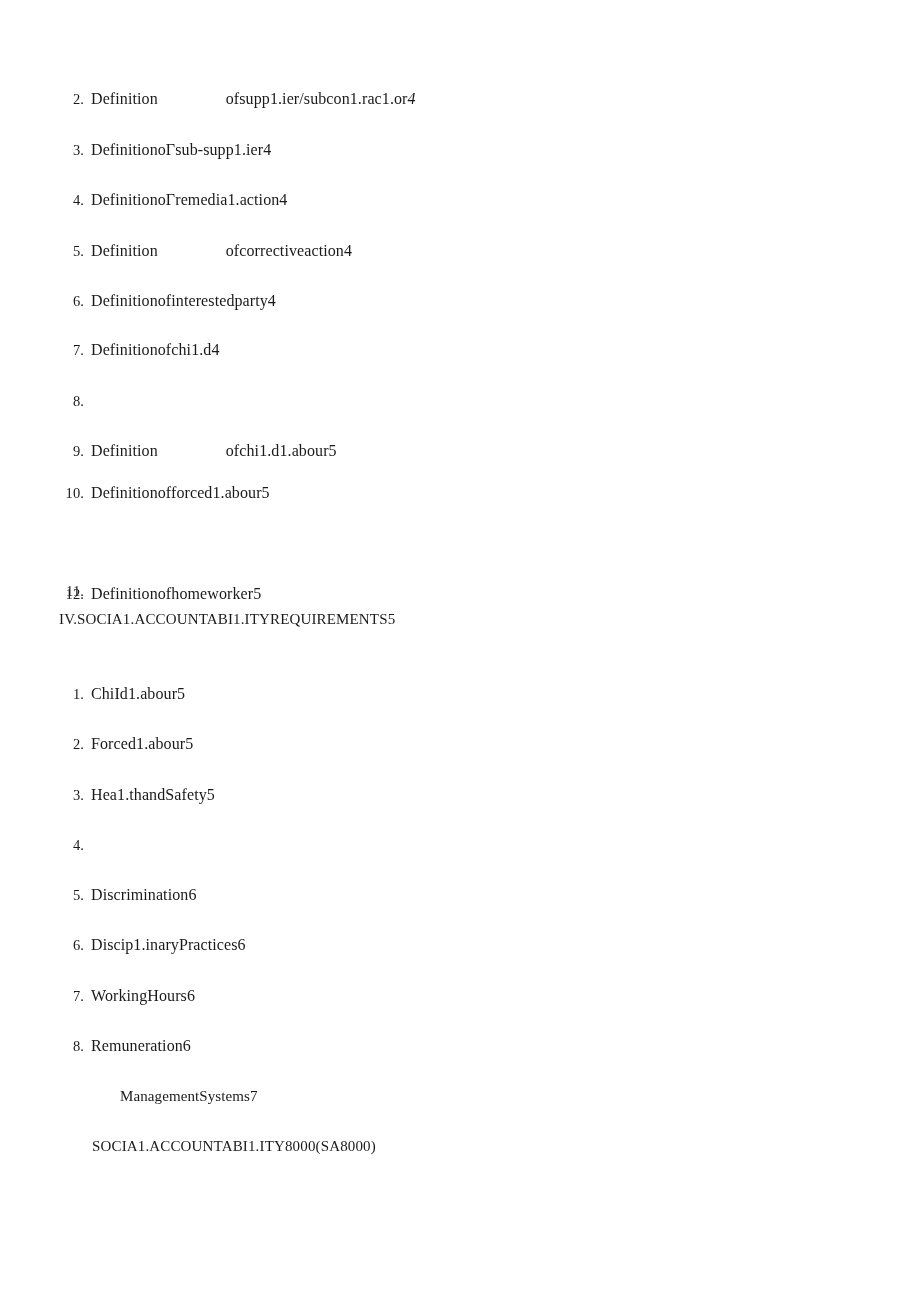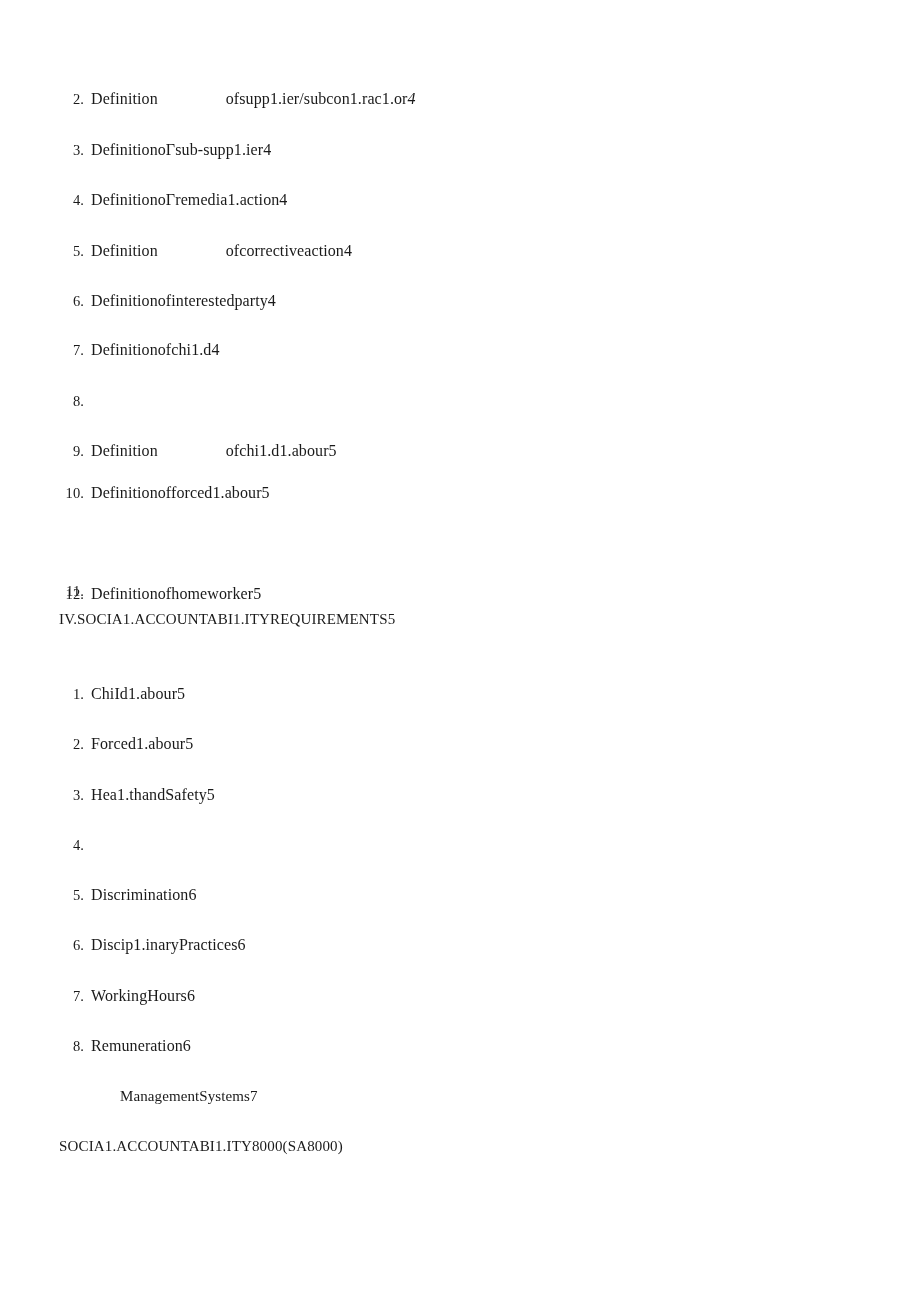--- a/index.html
+++ b/index.html
@@ -165,16 +165,16 @@
           <span class="toc-text"><span>WorkingHours6</span></span>
         </div>
         <div class="toc-row" style="top: 1035px;">
           <span class="toc-num">8.</span>
           <span class="toc-text"><span>Remuneration6</span></span>
         </div>
       </div>
 
     <div class="plain-entry" style="top: 1085px;">ManagementSystems7</div>
 
-    <div class="doc-footer-title" style="top: 1135px;">SOCIA1.ACCOUNTABI1.ITY8000(SA8000)</div>
+    <div class="doc-footer-title" style="top: 1135px; margin-left: 33px;">SOCIA1.ACCOUNTABI1.ITY8000(SA8000)</div>
 
   </div>
 </div>
 
 </body></html>

